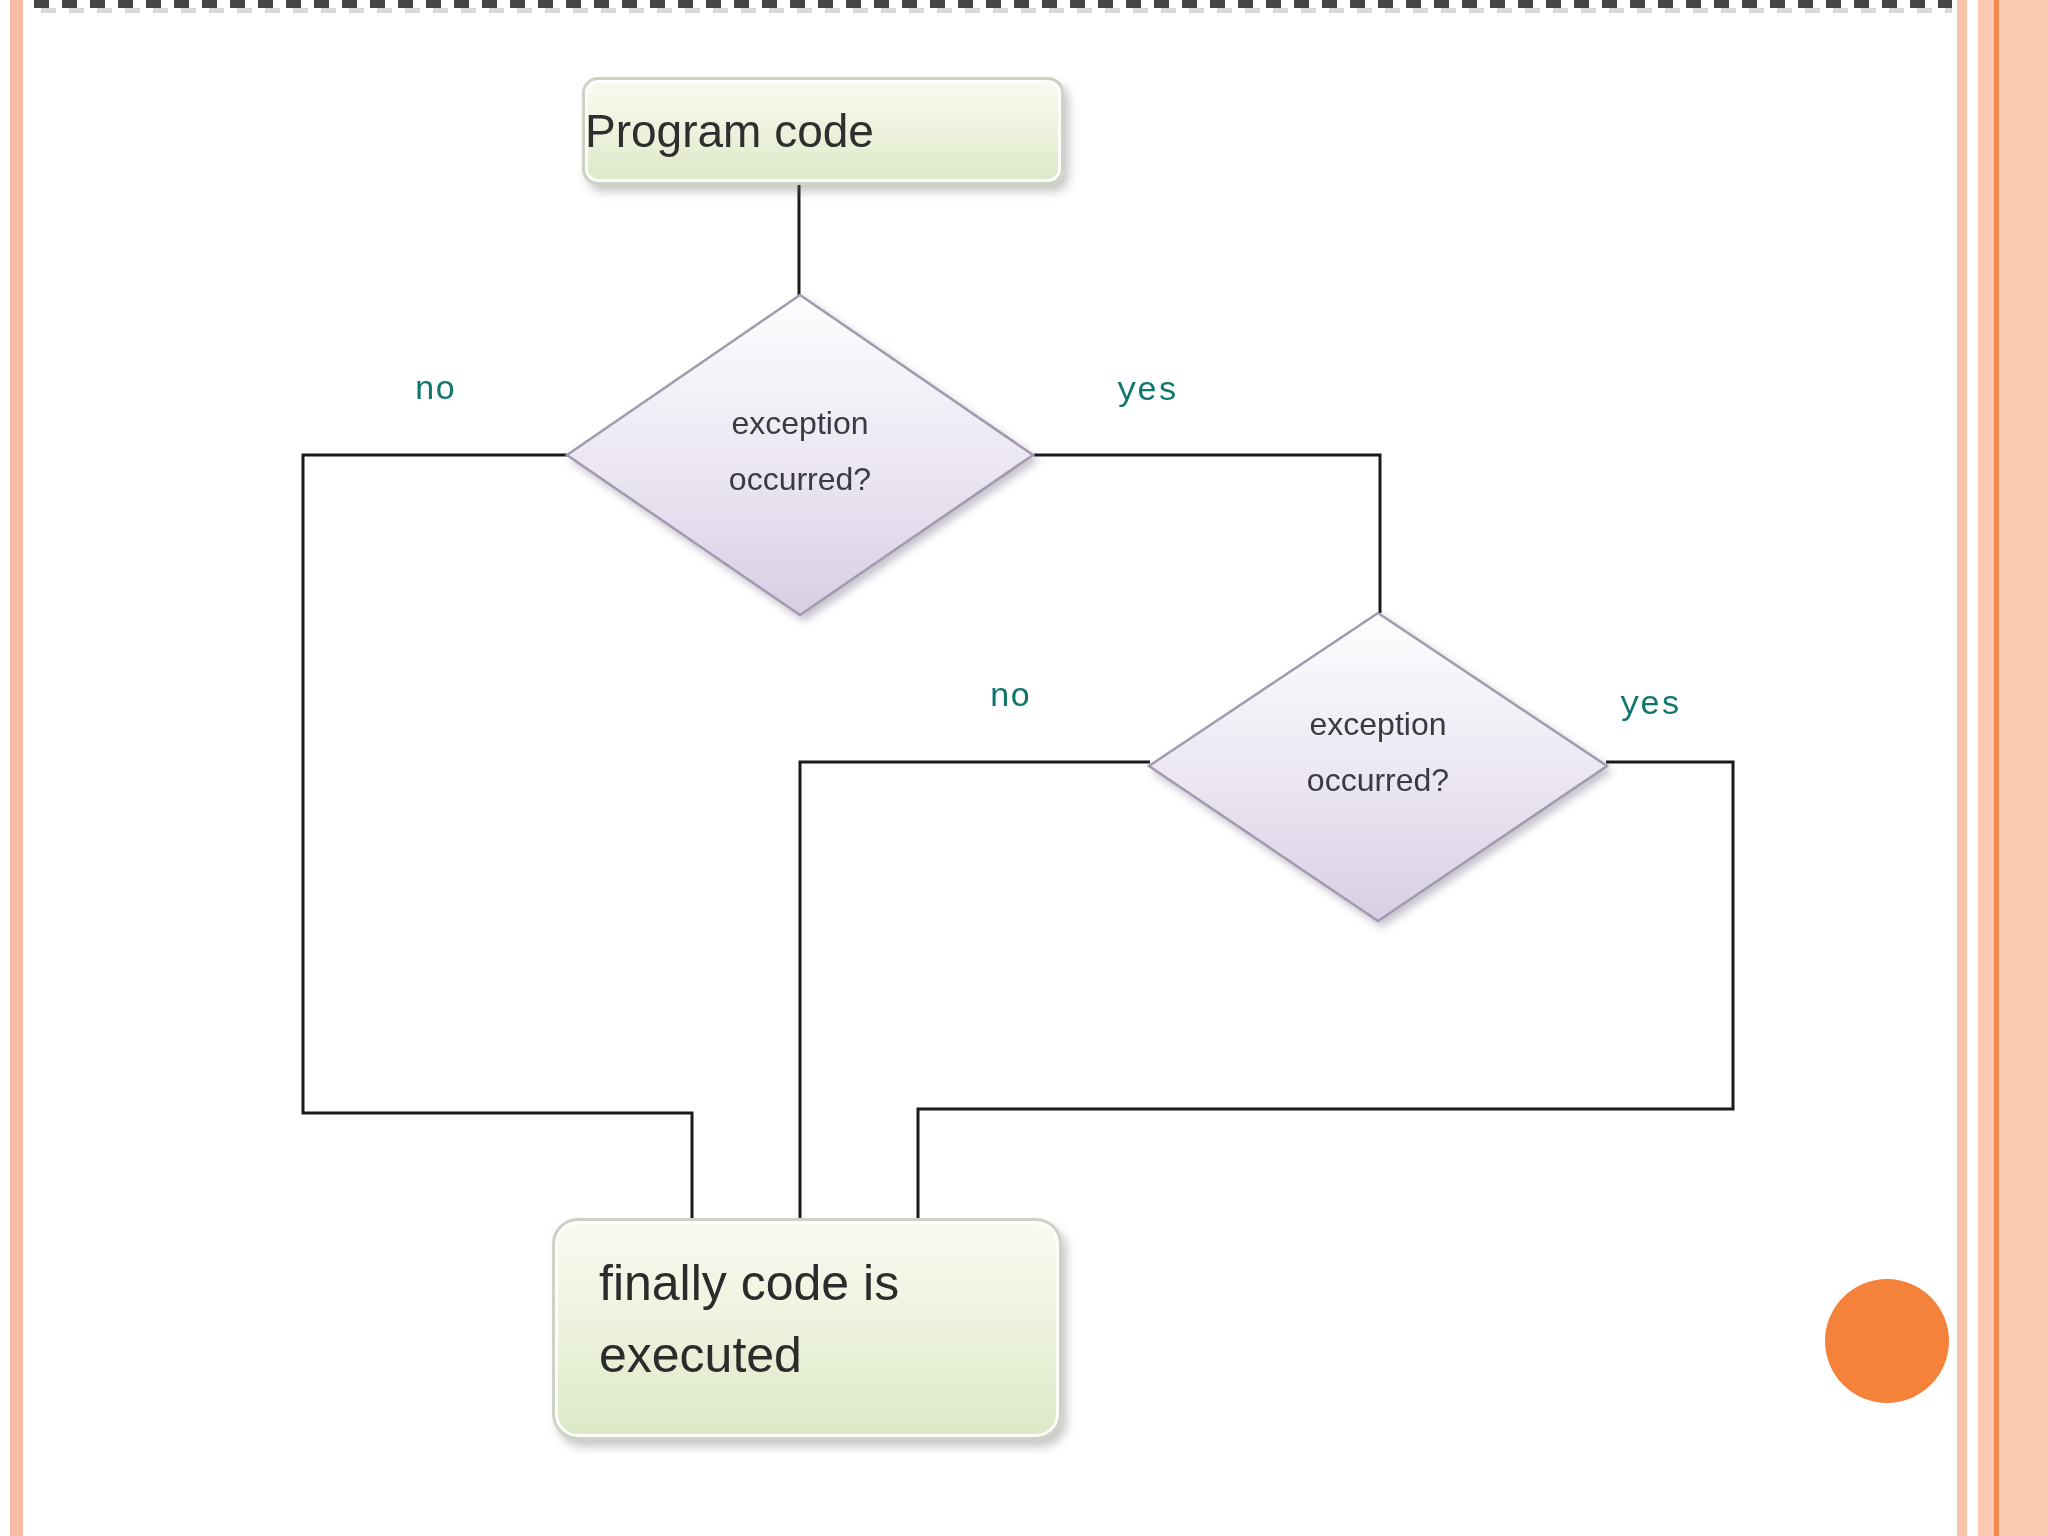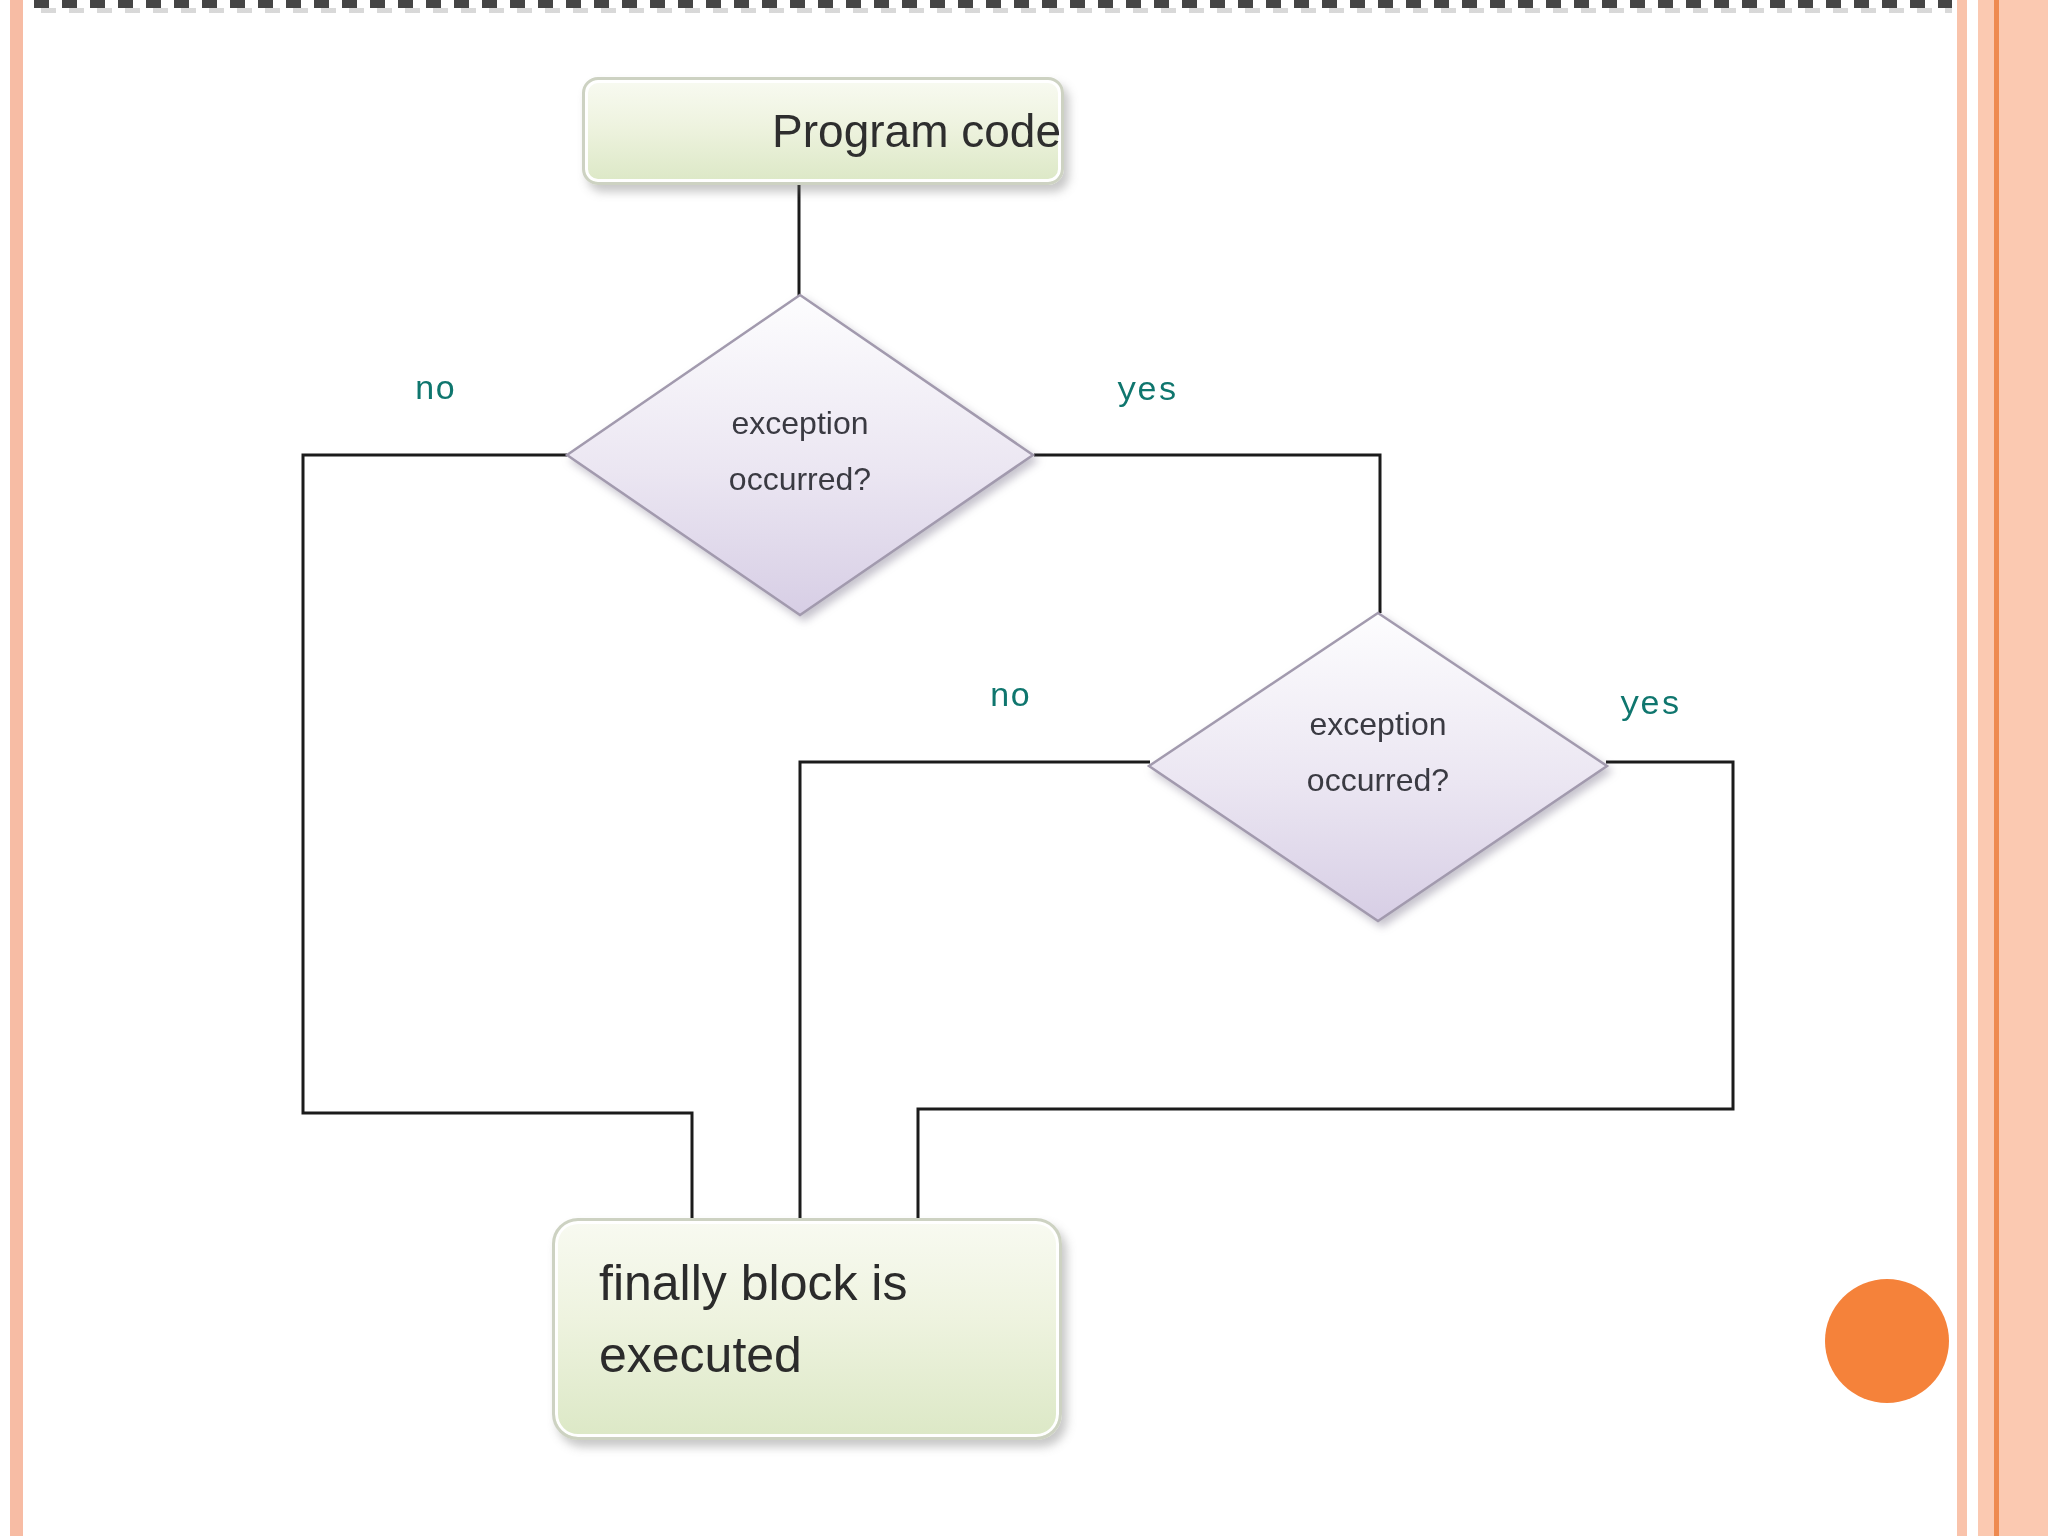--- a/index.html
+++ b/index.html
@@ -26,21 +26,21 @@
   .diamond{stroke:#a29aae;stroke-width:2.5;fill:url(#decisionGrad);
     filter:drop-shadow(4px 5px 4px rgba(90,80,110,.35));}
 
   
   .box{
     position:absolute;background:linear-gradient(180deg,#f8faf1 0%,#eef3df 45%,#dce8c6 100%);
     border:3px solid #cdd2c2;box-shadow:inset 0 0 0 3px #ffffff,5px 7px 10px rgba(110,110,110,.38);
     color:#2e2e2e;box-sizing:border-box;
   }
   .start-box{left:582px;top:77px;width:482px;height:108px;border-radius:16px;
-    display:flex;align-items:center;justify-content:flex-end;font-size:46px;}
+    display:flex;align-items:center;justify-content:flex-start;font-size:46px;}
   .end-box{left:552px;top:1218px;width:510px;height:222px;border-radius:26px;
     padding:26px 0 0 44px;font-size:50px;line-height:72px;color:#2b2b2b;}
 
   
   .diamond-text{position:absolute;text-align:center;font-size:32px;line-height:56px;color:#3a3a42;}
   .dtext1{left:650px;top:395px;width:300px;}
   .dtext2{left:1228px;top:696px;width:300px;}
   .branch-label{position:absolute;width:120px;height:48px;display:flex;align-items:center;
     justify-content:center;font-size:34px;color:#0f766e;font-family:Liberation Mono, monospace;}
   .no1{left:375px;top:366px;}
@@ -93,17 +93,17 @@
     <div>exception</div>
     <div>occurred?</div>
   </div>
 
   <div class="branch-label no1">no</div>
   <div class="branch-label yes1">yes</div>
   <div class="branch-label no2">no</div>
   <div class="branch-label yes2">yes</div>
 
   <div class="box end-box">
-    <div>finally block is</div>
+    <div>finally code is</div>
     <div>executed</div>
   </div>
 
 </div>
 
 </body></html>

